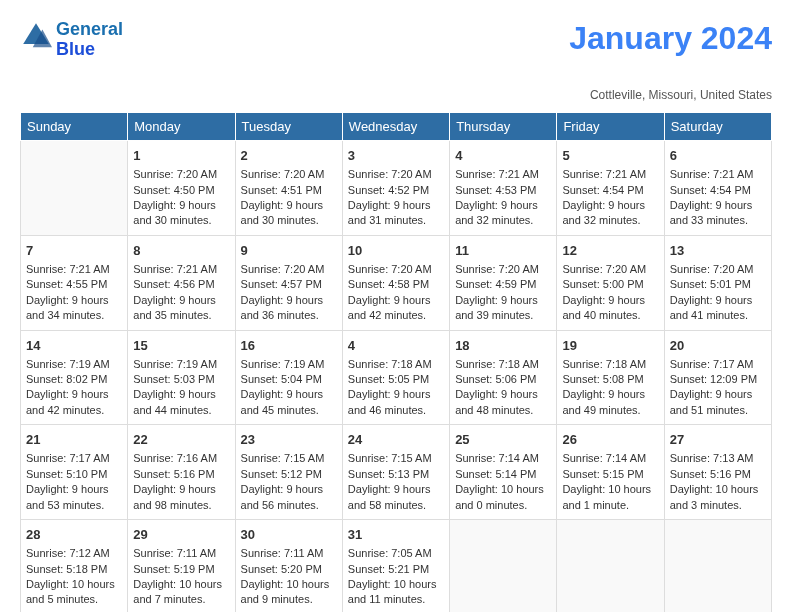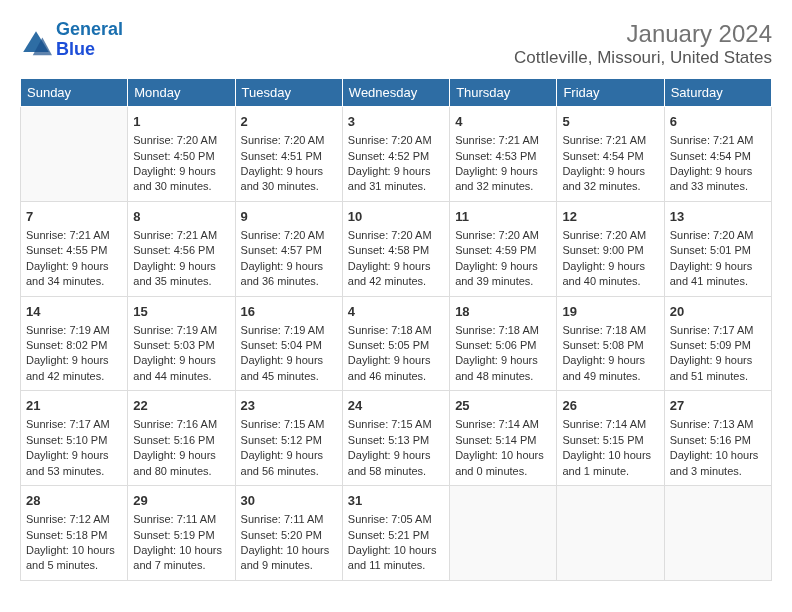--- a/index.html
+++ b/index.html
@@ -11,47 +11,48 @@
       padding: 20px;
     }
     .header {
       display: flex;
       justify-content: space-between;
       align-items: flex-start;
       margin-bottom: 10px;
     }
     .logo {
       display: flex;
-      align-items: flex-end;
+      align-items: flex-start;
       gap: 4px;
     }
     .logo-text {
       font-size: 18px;
       font-weight: bold;
       color: #333;
       line-height: 1.1;
     }
     .logo-text span {
       color: #1a6faf;
     }
     .logo-icon {
       width: 32px;
       height: 32px;
     }
     .title-block {
       text-align: right;
     }
     .month-title {
-      font-size: 24px;
-      font-weight: normal;
-      color: #737373;
+      font-size: 32px;
+      font-weight: bold;
+      color: #3b82f6;
     }
     .subtitle {
-      font-size: 17px;
+      font-size: 12px;
       color: #555;
+      margin-top: 31px;
     }
     table {
       width: 100%;
       border-collapse: collapse;
       font-size: 11px;
     }
     thead tr th {
       background-color: #2e6da4;
       color: #fff;
       text-align: left;
@@ -193,21 +194,21 @@
         <td>
           <span class="day-num">11</span>
           <div>Sunrise: 7:20 AM</div>
           <div>Sunset: 4:59 PM</div>
           <div>Daylight: 9 hours</div>
           <div>and 39 minutes.</div>
         </td>
         <td>
           <span class="day-num">12</span>
           <div>Sunrise: 7:20 AM</div>
-          <div>Sunset: 9:00 PM</div>
+          <div>Sunset: 5:00 PM</div>
           <div>Daylight: 9 hours</div>
           <div>and 40 minutes.</div>
         </td>
         <td>
           <span class="day-num">13</span>
           <div>Sunrise: 7:20 AM</div>
           <div>Sunset: 5:01 PM</div>
           <div>Daylight: 9 hours</div>
           <div>and 41 minutes.</div>
         </td>
@@ -251,39 +252,39 @@
         <td>
           <span class="day-num">19</span>
           <div>Sunrise: 7:18 AM</div>
           <div>Sunset: 5:08 PM</div>
           <div>Daylight: 9 hours</div>
           <div>and 49 minutes.</div>
         </td>
         <td>
           <span class="day-num">20</span>
           <div>Sunrise: 7:17 AM</div>
-          <div>Sunset: 5:09 PM</div>
+          <div>Sunset: 12:09 PM</div>
           <div>Daylight: 9 hours</div>
           <div>and 51 minutes.</div>
         </td>
       </tr>
       <tr>
         <td>
           <span class="day-num">21</span>
           <div>Sunrise: 7:17 AM</div>
           <div>Sunset: 5:10 PM</div>
           <div>Daylight: 9 hours</div>
           <div>and 53 minutes.</div>
         </td>
         <td>
           <span class="day-num">22</span>
           <div>Sunrise: 7:16 AM</div>
           <div>Sunset: 5:16 PM</div>
           <div>Daylight: 9 hours</div>
-          <div>and 80 minutes.</div>
+          <div>and 98 minutes.</div>
         </td>
         <td>
           <span class="day-num">23</span>
           <div>Sunrise: 7:15 AM</div>
           <div>Sunset: 5:12 PM</div>
           <div>Daylight: 9 hours</div>
           <div>and 56 minutes.</div>
         </td>
         <td>
           <span class="day-num">24</span>

